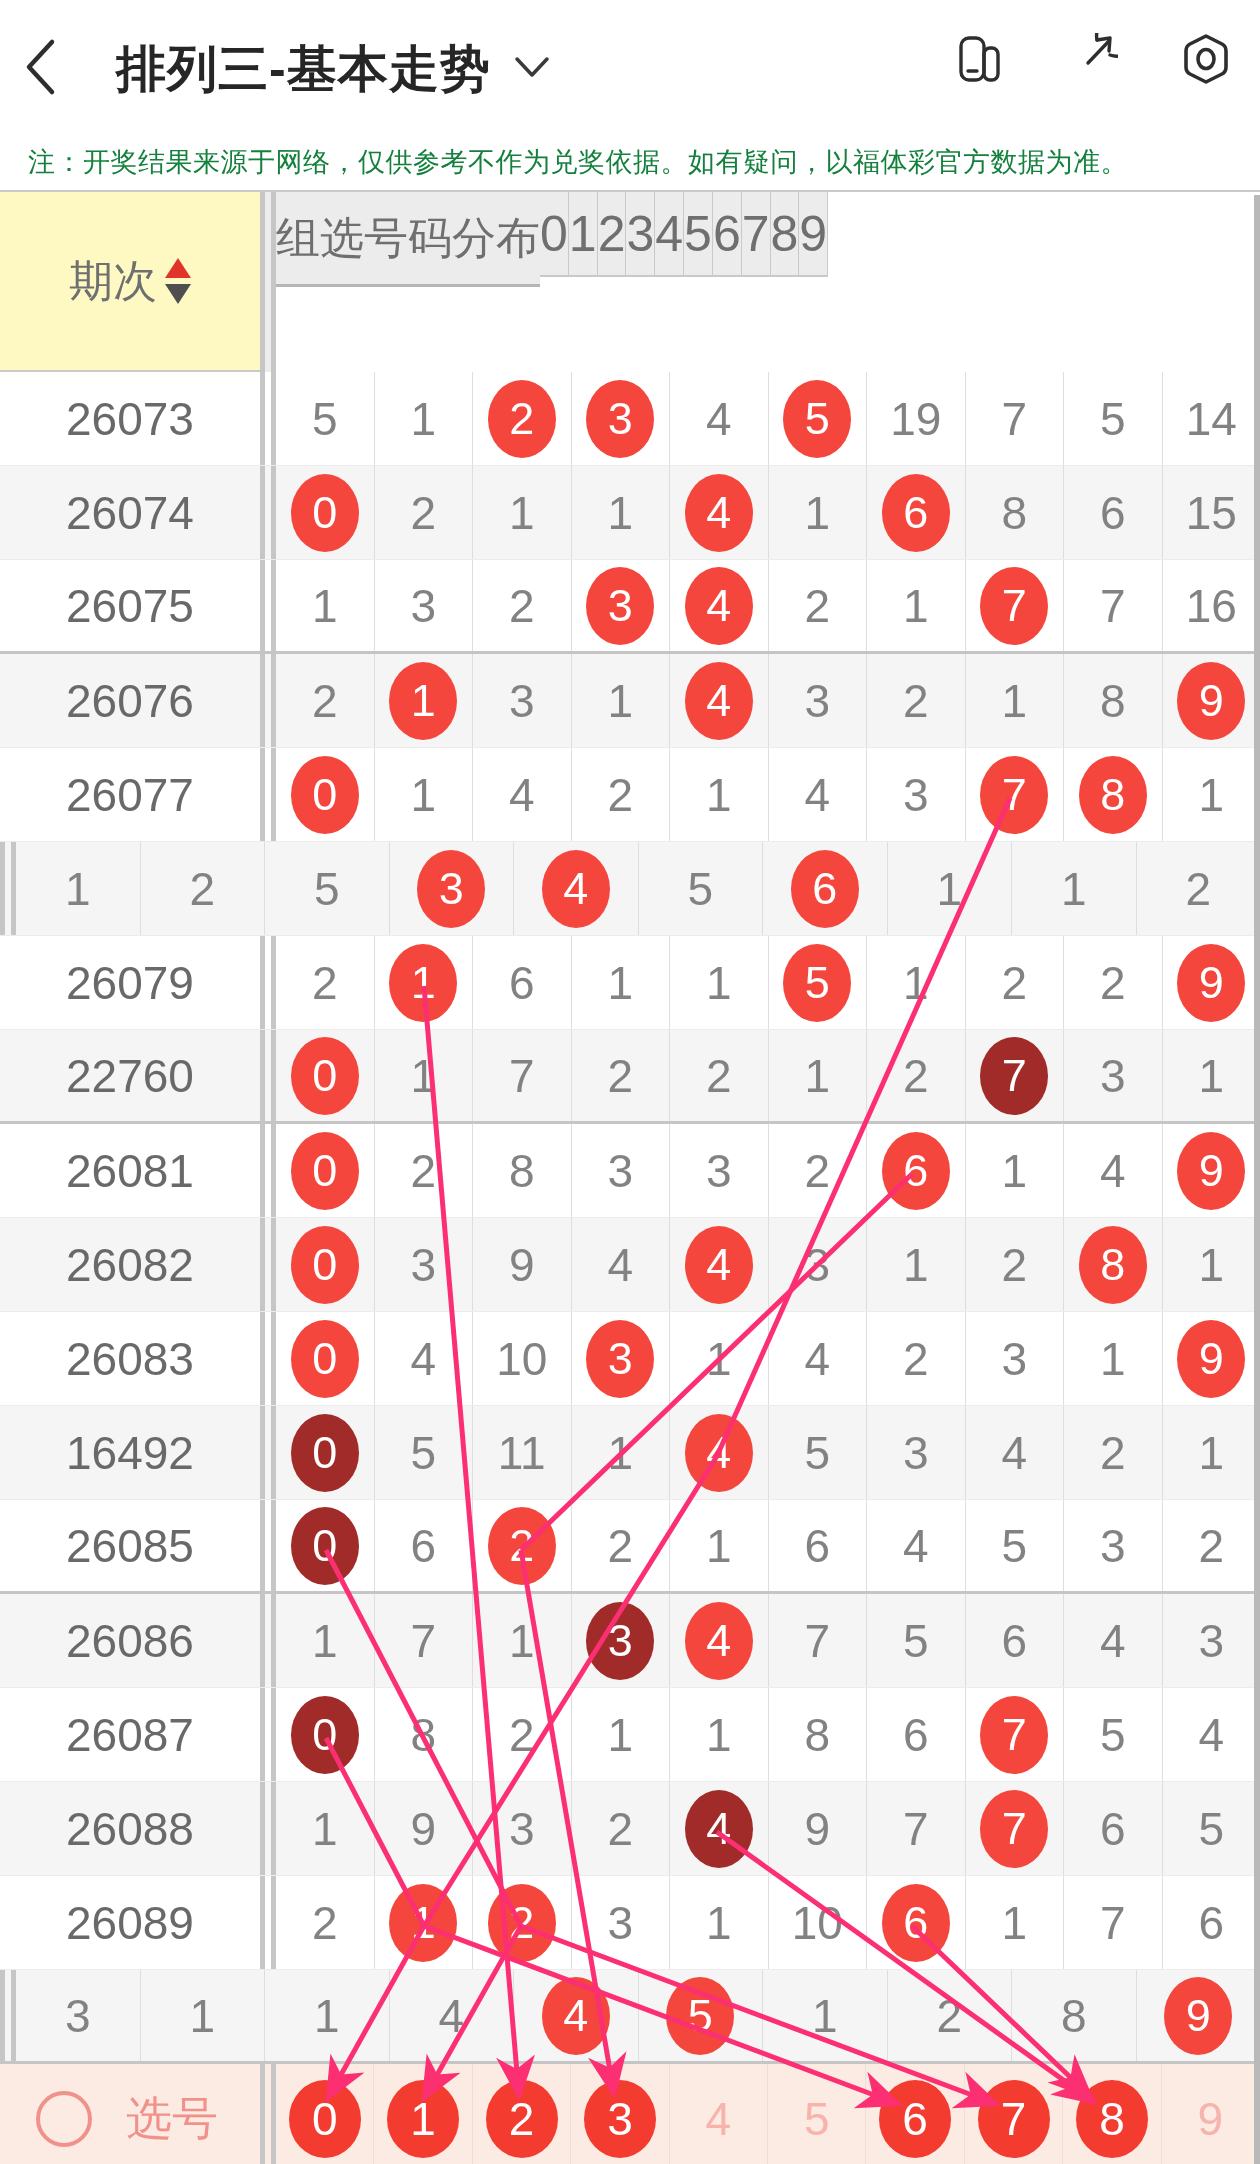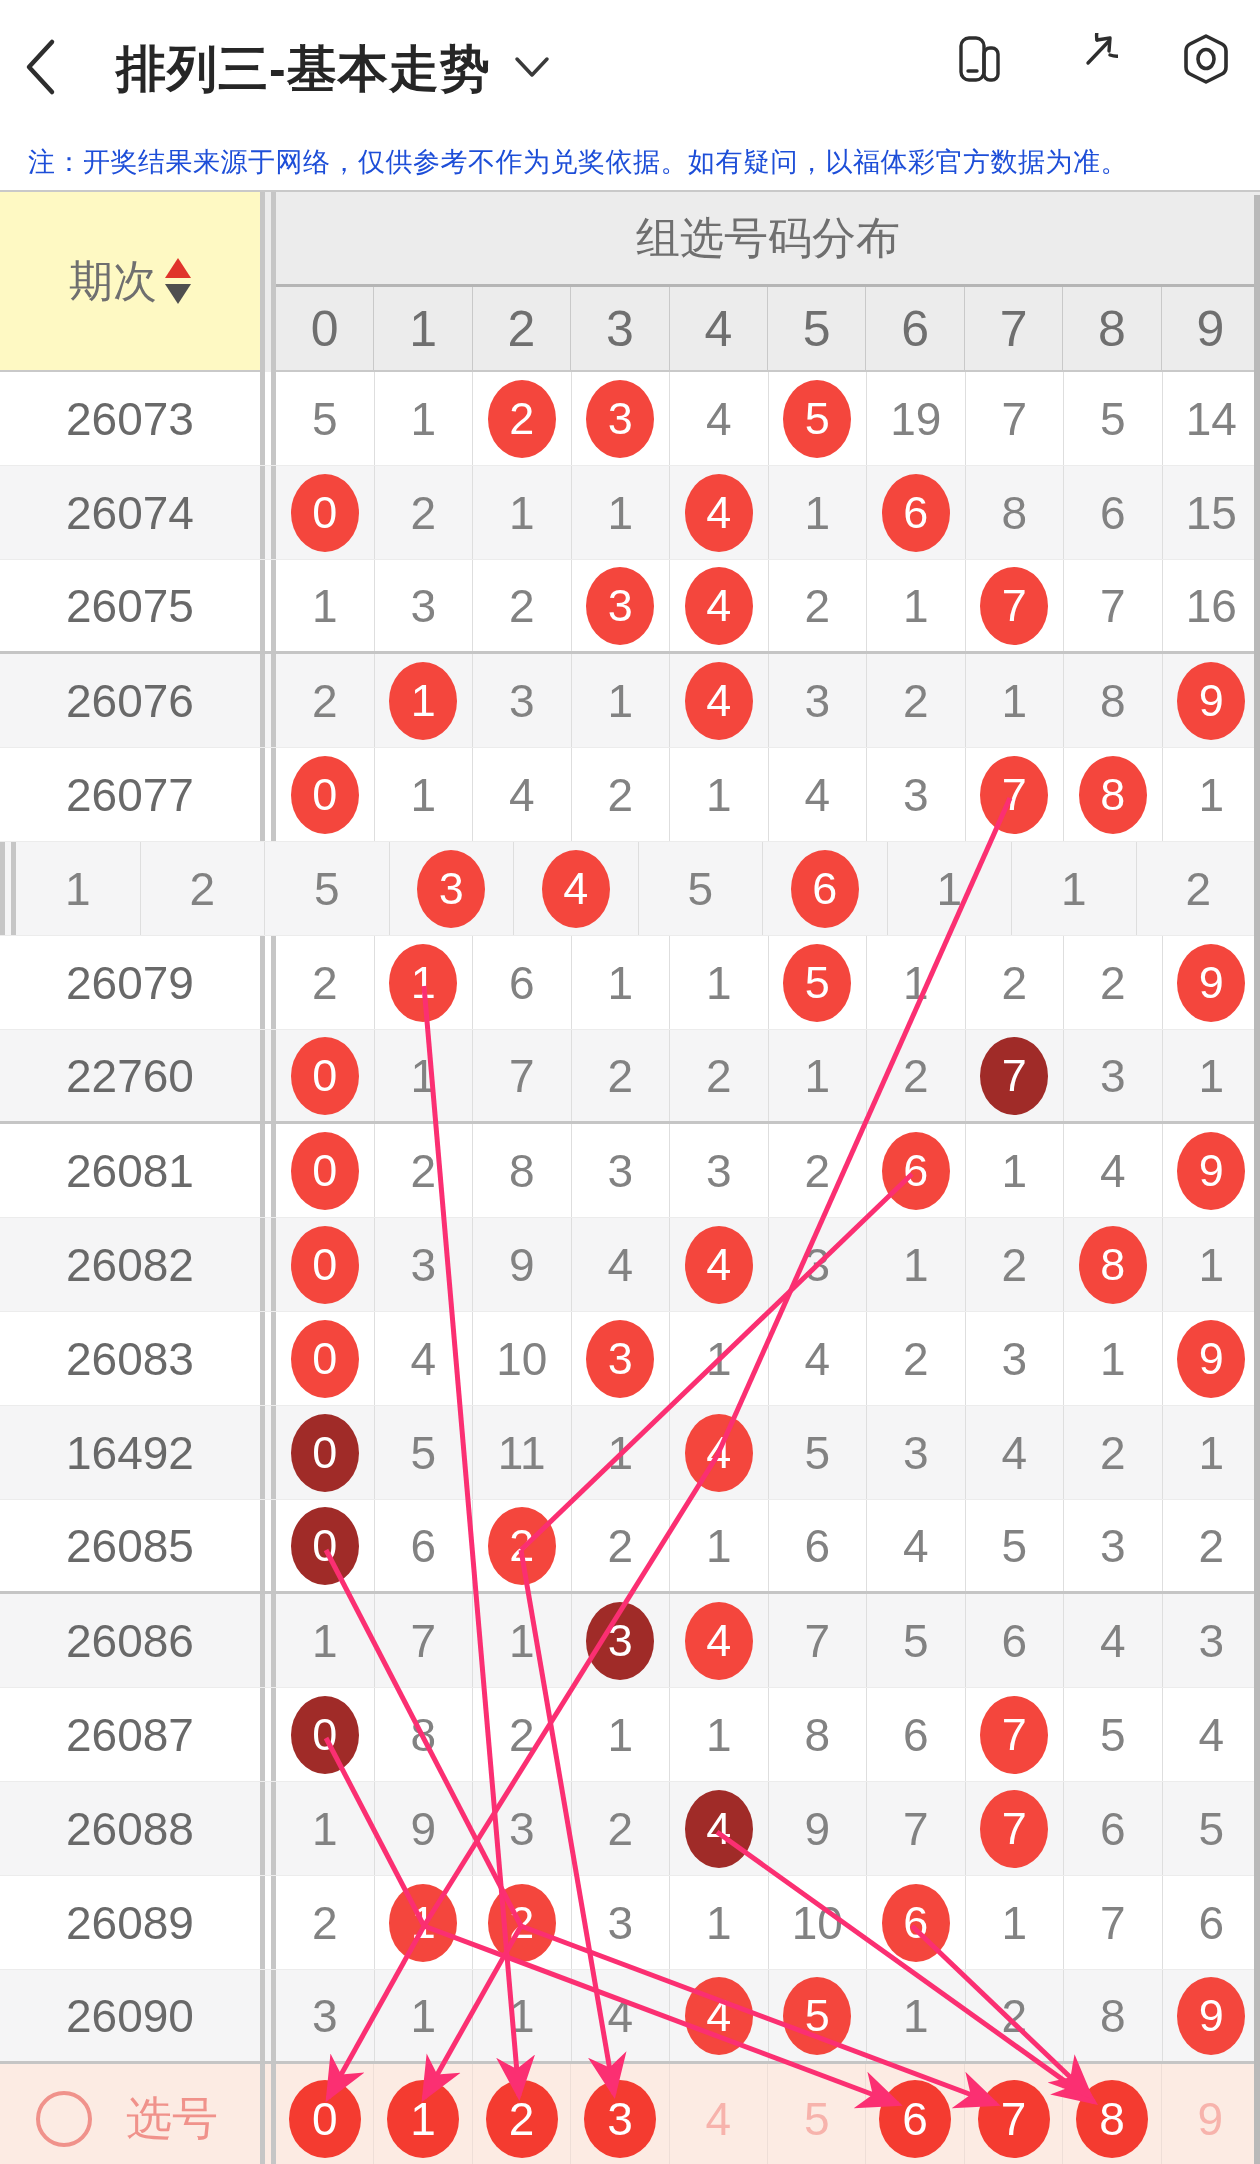--- a/index.html
+++ b/index.html
@@ -8,34 +8,34 @@
 
   
   .nav { height:108px; display:flex; align-items:center; position:relative; padding-top:30px; }
   .back-btn { width:80px; display:flex; justify-content:center; align-items:center; cursor:pointer; }
   .title-wrap { display:flex; align-items:center; gap:22px; margin-left:36px; }
   .page-title { font-size:50px; font-weight:700; color:#262626; letter-spacing:1px; }
   .nav-right { position:absolute; right:28px; top:14px; height:94px; display:flex; align-items:center; gap:62px; }
   .nav-icon { width:52px; height:52px; display:flex; align-items:center; justify-content:center; }
 
   
-  .notice { margin:36px 28px 0; font-size:27px; color:#1d4ed8; letter-spacing:0.5px; }
+  .notice { margin:36px 28px 0; font-size:27px; color:#15803d; letter-spacing:0.5px; }
 
   
   .trend-table { margin-top:10px; border-top:2px solid #c9c9c9; position:relative; }
   .row { display:flex; width:1260px; }
   .period-col { width:260px; flex:0 0 260px; display:flex; align-items:center; justify-content:center; }
   .vdivider { width:16px; flex:0 0 16px; border-left:5px solid #c6c6c6; border-right:5px solid #c6c6c6; }
   .datacell { flex:1 1 0; display:flex; align-items:center; justify-content:center;
     border-right:1px solid #dedede; font-size:46px; color:#828282; position:relative; }
   .datacell:last-child { border-right:none; }
 
   .hdr1 { height:95px; }
   .hdr-left { background:#ececec; }
-  .hdr-right { flex:1; display:flex; flex-direction:column; }
+  .hdr-right { flex:1; display:flex; }
   .group-label { height:95px; background:#ececec; display:flex; align-items:center; justify-content:center;
     font-size:44px; color:#6f6f6f; border-bottom:3px solid #b5b5b5; }
   .digits-row { height:85px; display:flex; border-bottom:2px solid #c9c9c9; }
   .digits-row .datacell { background:#ececec; border-right:1px solid #c9c9c9; font-size:50px; color:#6f6f6f; }
   .corner { height:180px; border-bottom:2px solid #c9c9c9; background:#fef9c3; gap:8px; }
   .period-label { font-size:44px; color:#6f6f6f; }
   .sort-toggle { display:flex; flex-direction:column; gap:6px; cursor:pointer; }
   .tri-up { width:0; height:0; border-left:13px solid transparent; border-right:13px solid transparent;
     border-bottom:20px solid #e0342b; }
   .tri-down { width:0; height:0; border-left:13px solid transparent; border-right:13px solid transparent;
@@ -498,23 +498,20 @@
         <div class="datacell">1</div>
         <div class="datacell">10</div>
         <div class="datacell">
           <span class="num-circle red">6</span>
         </div>
         <div class="datacell">1</div>
         <div class="datacell">7</div>
         <div class="datacell">6</div>
       </div>
       <div class="row data-row alt group-end">
-        <div class="period-col">
-          <span class="period-num">26090</span>
-        </div>
         <div class="vdivider"></div>
         <div class="datacell">3</div>
         <div class="datacell">1</div>
         <div class="datacell">1</div>
         <div class="datacell">4</div>
         <div class="datacell">
           <span class="num-circle red">4</span>
         </div>
         <div class="datacell">
           <span class="num-circle red">5</span>

